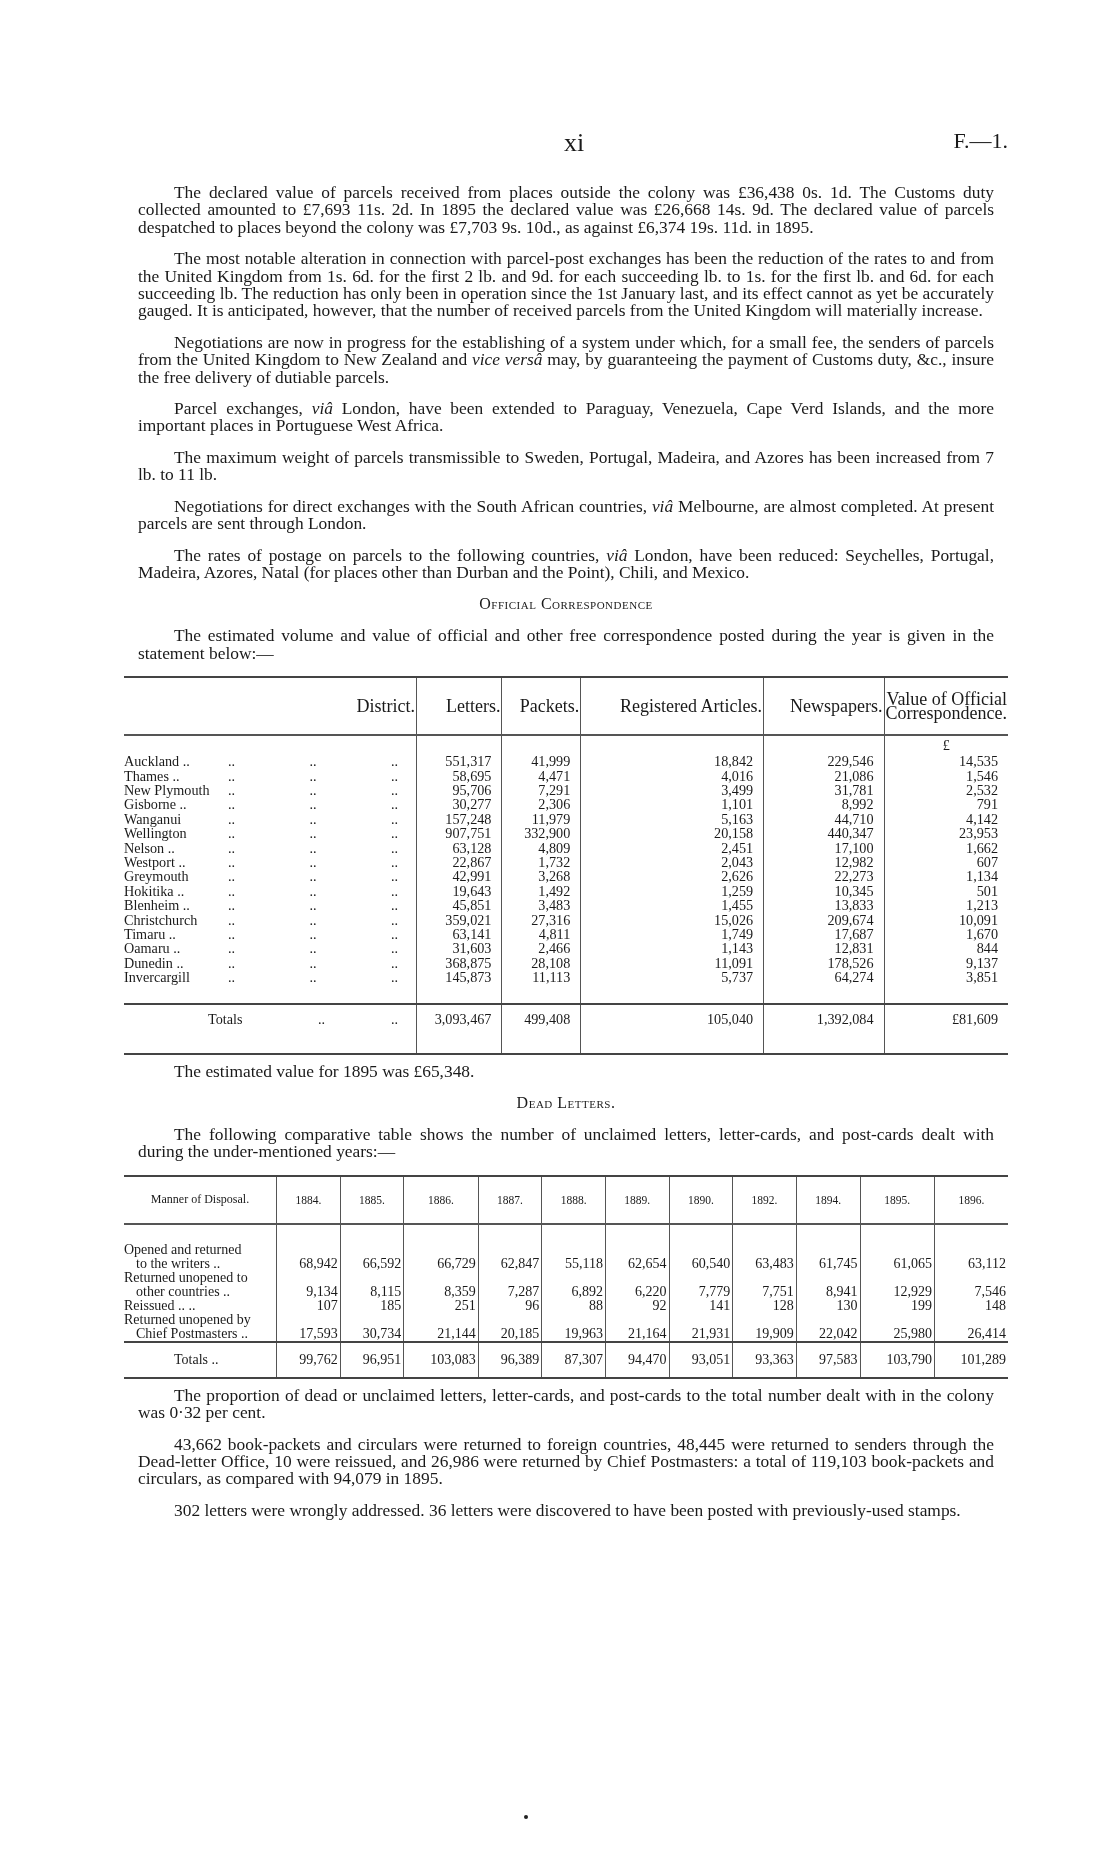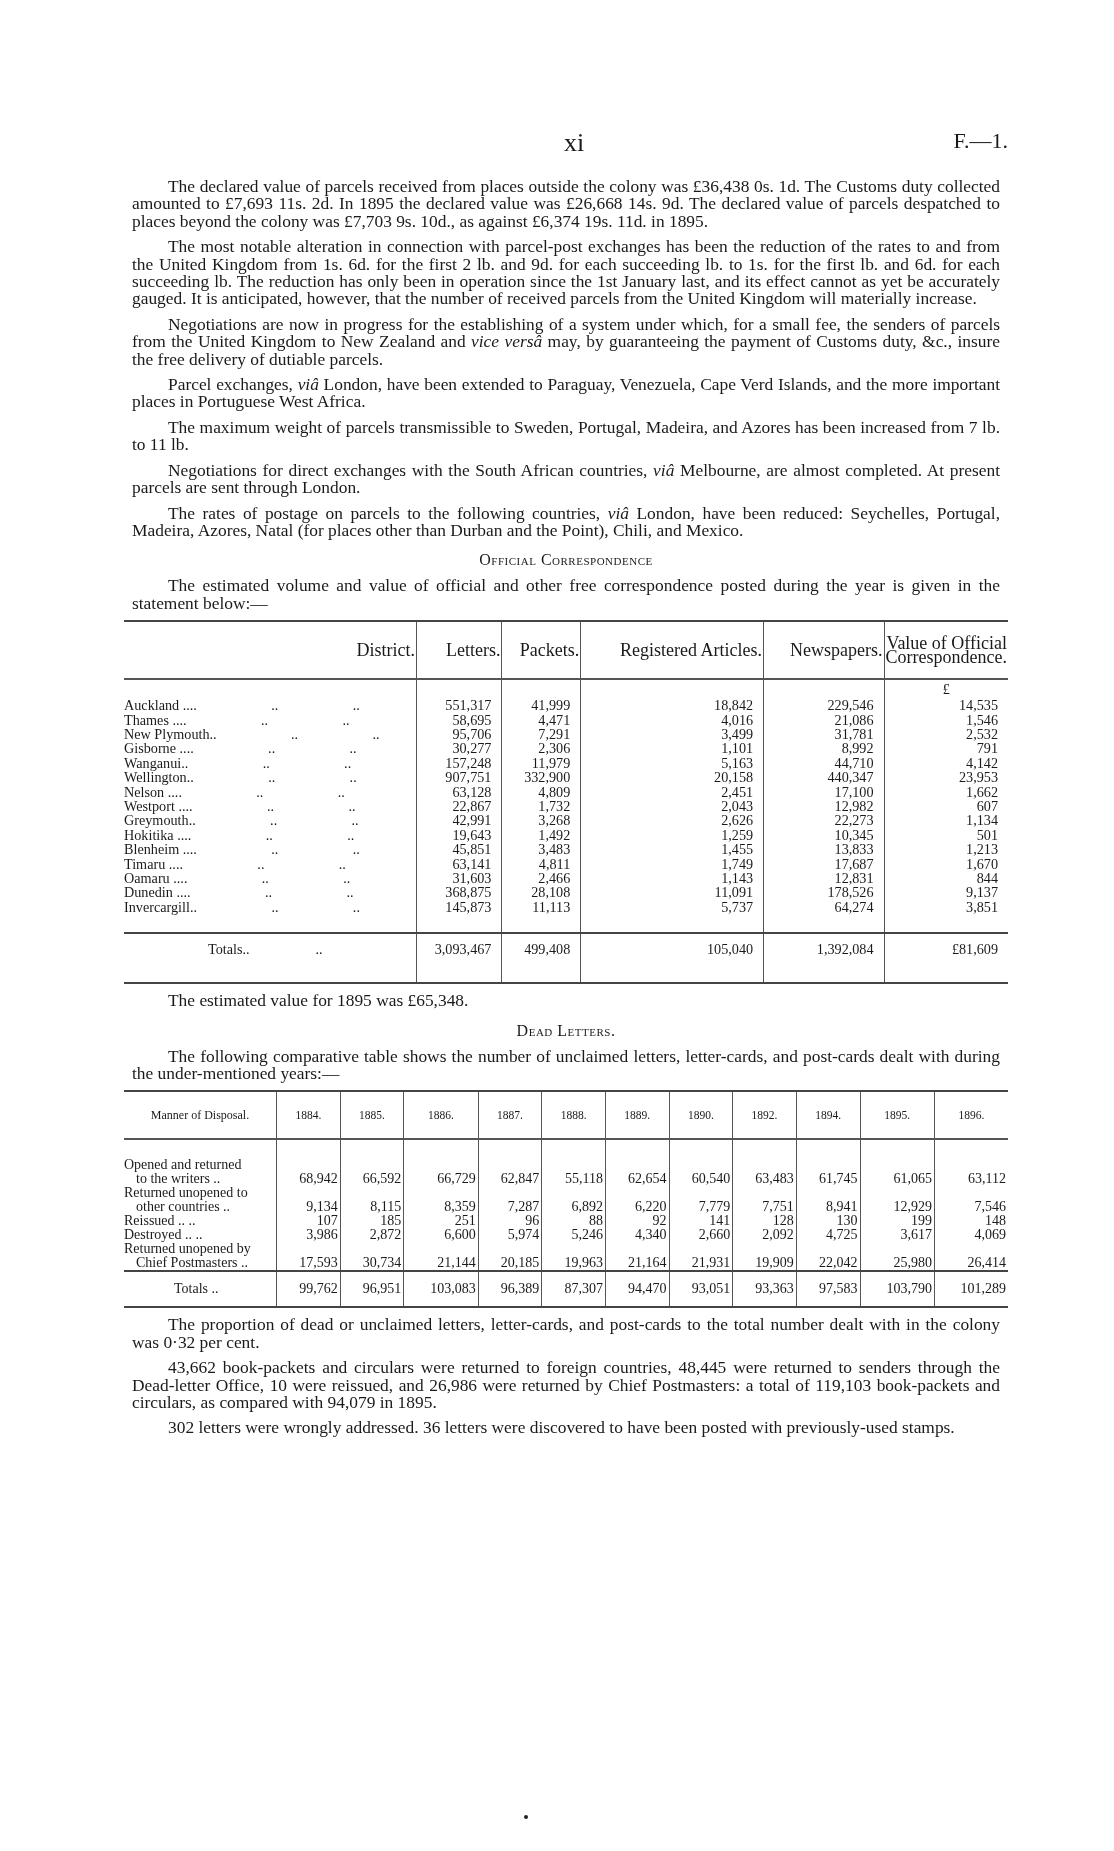--- a/index.html
+++ b/index.html
@@ -1,33 +1,33 @@
 <!DOCTYPE html>
 <html><head>
 <meta charset="utf-8">
 <style>
   html, body { margin: 0; padding: 0; background: #ffffff; }
   body { width: 1114px; height: 1851px; position: relative; overflow: hidden; color: #1a1a1a; font-family: "Liberation Serif", "DejaVu Serif", serif; }
   .page { position: absolute; left: 124px; top: 0; width: 884px; }
   .header { position: relative; height: 170px; }
   .page-num { position: absolute; left: 440px; top: 128px; font-size: 26px; }
   .doc-ref { position: absolute; right: 0px; top: 128px; font-size: 22px; }
-  p { margin: 8px; font-size: 17.4px; line-height: 17.4px; text-align: justify; text-indent: 36px; }
+  p { margin: 14px; font-size: 17.4px; line-height: 17.4px; text-align: justify; text-indent: 36px; }
   p em { font-style: italic; }
   .section-title { text-align: center; font-size: 16px; font-variant: small-caps; letter-spacing: 0.5px; margin: 12px 0 4px 0; }
   table { border-collapse: collapse; width: 100%; font-size: 14.2px; }
   .t1 { margin-top: 8px; border-top: 2px solid #444; border-bottom: 2px solid #444; }
   .t1 th { font-weight: normal; font-size: 18px; height: 54px; border-bottom: 2px solid #555; border-left: 1px solid #555; vertical-align: middle; text-align: right; line-height: 14px; }
   .t1 th:first-child { border-left: none; }
   .t1 td { border-left: 1px solid #555; text-align: right; padding: 0 10px 0 0; line-height: 14.4px; height: 14.4px; white-space: nowrap; }
   .t1 td.dist { border-left: none; text-align: left; padding-left: 0; }
   .t1 tr.spacer td { height: 18px; }
   .t1 tr.total td { border-top: 2px solid #444; height: 30px; vertical-align: middle; }
   .t1 tr.total-pad td { height: 18px; }
-  .dist-wrap { display: flex; padding-right: 8px; }
+  .dist-wrap { display: flex; justify-content: space-between; padding-right: 8px; }
   .dist-dots { display: flex; gap: 0; width: 170px; justify-content: space-between; }
   .t2 { margin-top: 8px; border-top: 2px solid #444; border-bottom: 2px solid #444; font-size: 14px; }
   .t2 th { font-weight: normal; font-size: 11.5px; height: 44px; border-bottom: 2px solid #555; border-left: 1px solid #555; text-align: center; vertical-align: middle; }
   .t2 th:first-child { border-left: none; font-size: 12px; }
   .t2 td { border-left: 1px solid #555; text-align: right; padding: 0 2px 0 0; line-height: 14px; height: 14px; white-space: nowrap; vertical-align: bottom; }
   .t2 td.disp { border-left: none; text-align: left; padding: 0; }
   .t2 tr.spacer td { height: 18px; }
   .t2 tr.total td { border-top: 2px solid #444; height: 34px; vertical-align: middle; }
   .t2 .indent { padding-left: 12px; }
   .after { margin-top: 8px; }
@@ -256,20 +256,37 @@
           </td>
           <td>45,851</td>
           <td>3,483</td>
           <td>1,455</td>
           <td>13,833</td>
           <td>1,213</td>
         </tr>
         <tr>
           <td class="dist">
             <div class="dist-wrap">
+              <span>Christchurch</span>
+              <span class="dist-dots">
+                <span>..</span>
+                <span>..</span>
+                <span>..</span>
+              </span>
+            </div>
+          </td>
+          <td>359,021</td>
+          <td>27,316</td>
+          <td>15,026</td>
+          <td>209,674</td>
+          <td>10,091</td>
+        </tr>
+        <tr>
+          <td class="dist">
+            <div class="dist-wrap">
               <span>Timaru ..</span>
               <span class="dist-dots">
                 <span>..</span>
                 <span>..</span>
                 <span>..</span>
               </span>
             </div>
           </td>
           <td>63,141</td>
           <td>4,811</td>
@@ -445,36 +462,20 @@
           <td>88</td>
           <td>92</td>
           <td>141</td>
           <td>128</td>
           <td>130</td>
           <td>199</td>
           <td>148</td>
         </tr>
         <tr>
           <td class="disp">
-            <div>Destroyed .. ..</div>
-          </td>
-          <td>3,986</td>
-          <td>2,872</td>
-          <td>6,600</td>
-          <td>5,974</td>
-          <td>5,246</td>
-          <td>4,340</td>
-          <td>2,660</td>
-          <td>2,092</td>
-          <td>4,725</td>
-          <td>3,617</td>
-          <td>4,069</td>
-        </tr>
-        <tr>
-          <td class="disp">
             <div>Returned unopened by</div>
             <div class="indent">Chief Postmasters ..</div>
           </td>
           <td>17,593</td>
           <td>30,734</td>
           <td>21,144</td>
           <td>20,185</td>
           <td>19,963</td>
           <td>21,164</td>
           <td>21,931</td>

